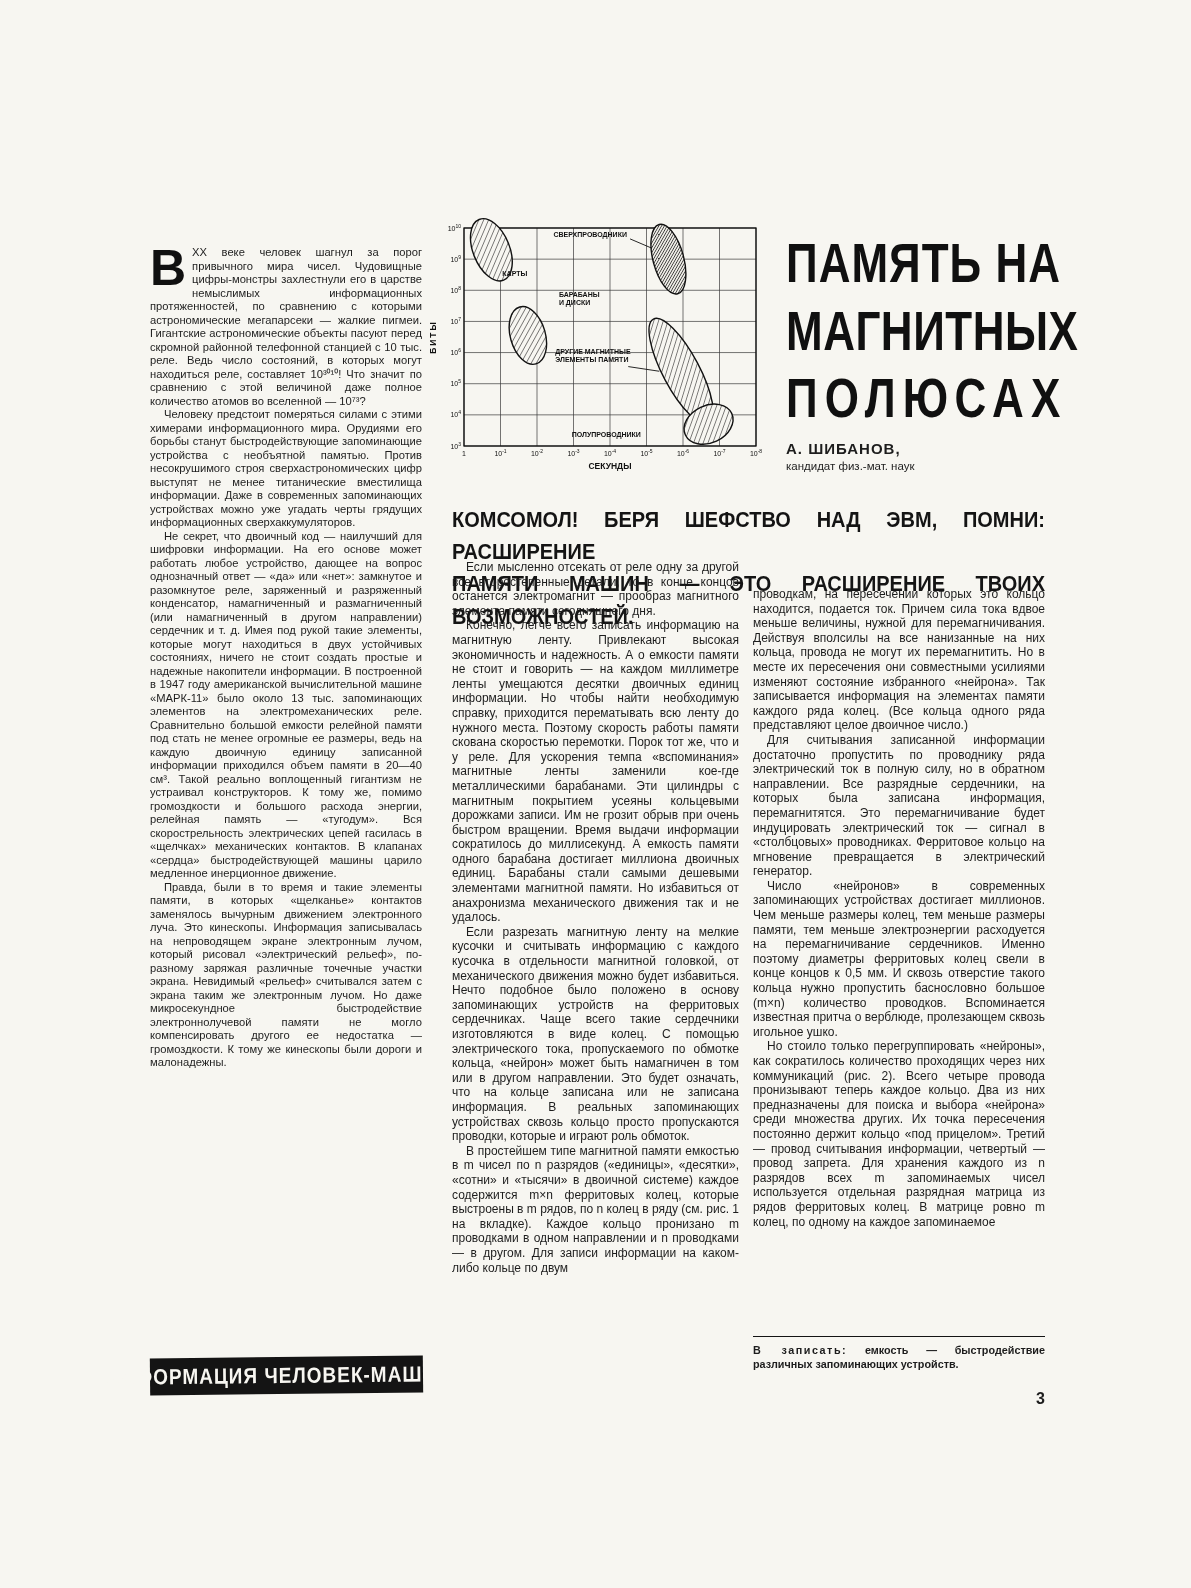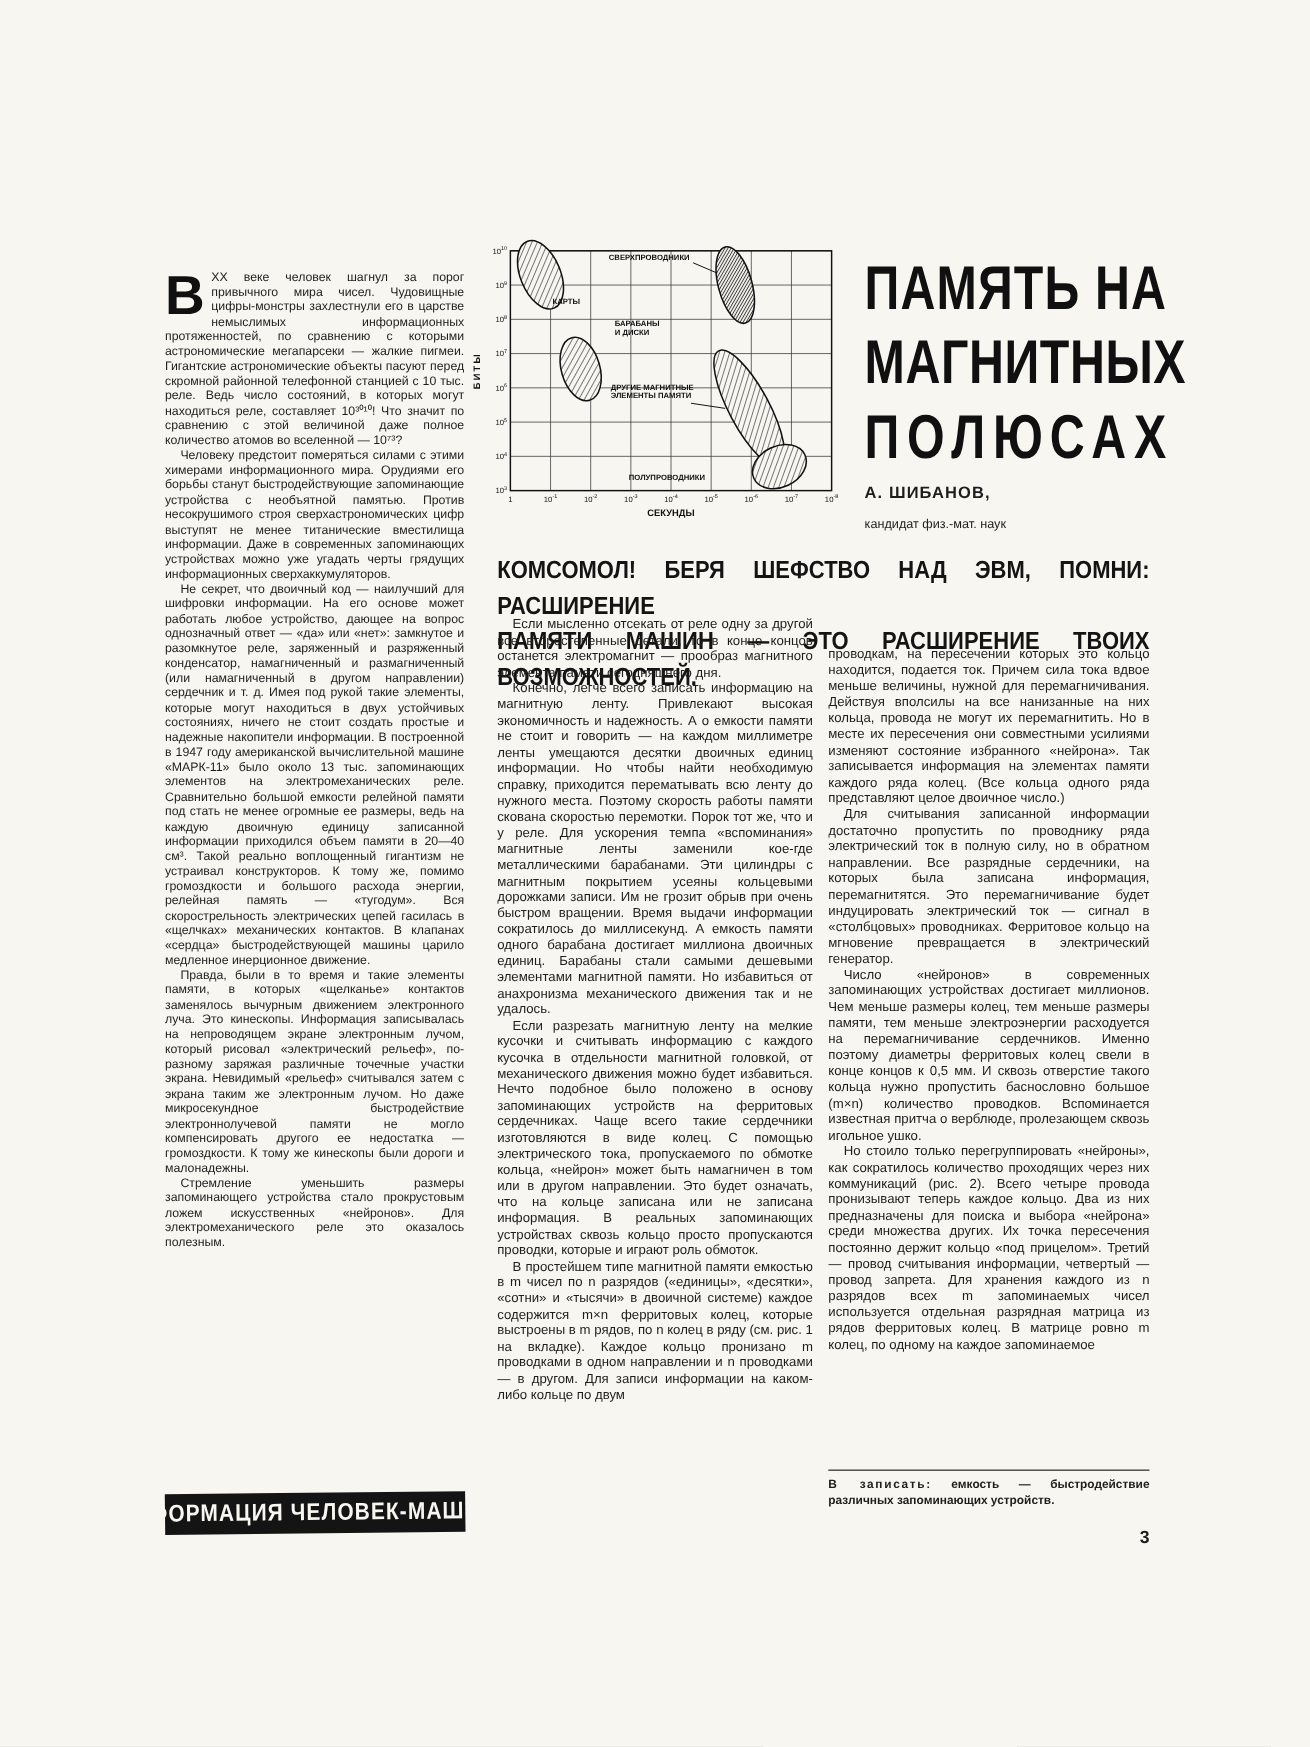--- a/index.html
+++ b/index.html
@@ -8,21 +8,21 @@
   
   .chart-wrap{position:absolute;left:428px;top:216px;width:342px;height:272px;}
   
   .masthead{position:absolute;left:786px;top:228px;width:260px;transform:scaleY(1.28);transform-origin:left top;}
   .title-line{font-weight:bold;font-size:44px;line-height:53px;white-space:nowrap;color:#101010;}
   .t1{letter-spacing:1px;}
   .t2{letter-spacing:.5px;}
   .t3{letter-spacing:7px;}
   .byline{position:absolute;left:786px;top:440px;width:260px;text-align:left;}
   .author{font-weight:bold;font-size:15px;letter-spacing:1px;}
-  .degree{font-size:11.5px;margin-top:14px;}
+  .degree{font-size:11.5px;margin-top:3px;}
   
   .slogan{position:absolute;left:452px;top:503px;width:593px;transform:scaleY(1.12);transform-origin:left top;}
   .slogan-line{font-weight:bold;font-size:20px;line-height:29px;text-align:justify;text-align-last:justify;color:#141414;}
   
   .col{position:absolute;text-align:justify;overflow:hidden;}
   #col1{left:150px;top:246px;width:272px;height:1104px;font-size:11.2px;line-height:13.5px;}
   #col2{left:452px;top:560px;width:287px;height:806px;font-size:12px;line-height:14.6px;}
   #col3{left:753px;top:587px;width:292px;height:752px;font-size:12px;line-height:14.6px;}
   .para{margin:0;text-indent:14px;}
   .para.first{text-indent:0;}
@@ -123,21 +123,20 @@
     <div class="slogan-line">КОМСОМОЛ! БЕРЯ ШЕФСТВО НАД ЭВМ, ПОМНИ: РАСШИРЕНИЕ</div>
     <div class="slogan-line">ПАМЯТИ МАШИН — ЭТО РАСШИРЕНИЕ ТВОИХ ВОЗМОЖНОСТЕЙ.</div>
   </div>
 
   <div class="col" id="col1">
     <p class="para first"><span class="dropcap">В</span><span>XX веке человек шагнул за порог привычного мира чисел. Чудовищные цифры-монстры захлестнули его в царстве немыслимых информационных протяженностей, по сравнению с которыми астрономические мегапарсеки — жалкие пигмеи. Гигантские астрономические объекты пасуют перед скромной районной телефонной станцией с 10 тыс. реле. Ведь число состояний, в которых могут находиться реле, составляет 10³⁰¹⁰! Что значит по сравнению с этой величиной даже полное количество атомов во вселенной — 10⁷³?</span></p>
     <div>
         <p class="para">Человеку предстоит померяться силами с этими химерами информационного мира. Орудиями его борьбы станут быстродействующие запоминающие устройства с необъятной памятью. Против несокрушимого строя сверхастрономических цифр выступят не менее титанические вместилища информации. Даже в современных запоминающих устройствах можно уже угадать черты грядущих информационных сверхаккумуляторов.</p>
         <p class="para">Не секрет, что двоичный код — наилучший для шифровки информации. На его основе может работать любое устройство, дающее на вопрос однозначный ответ — «да» или «нет»: замкнутое и разомкнутое реле, заряженный и разряженный конденсатор, намагниченный и размагниченный (или намагниченный в другом направлении) сердечник и т. д. Имея под рукой такие элементы, которые могут находиться в двух устойчивых состояниях, ничего не стоит создать простые и надежные накопители информации. В построенной в 1947 году американской вычислительной машине «МАРК-11» было около 13 тыс. запоминающих элементов на электромеханических реле. Сравнительно большой емкости релейной памяти под стать не менее огромные ее размеры, ведь на каждую двоичную единицу записанной информации приходился объем памяти в 20—40 см³. Такой реально воплощенный гигантизм не устраивал конструкторов. К тому же, помимо громоздкости и большого расхода энергии, релейная память — «тугодум». Вся скорострельность электрических цепей гасилась в «щелчках» механических контактов. В клапанах «сердца» быстродействующей машины царило медленное инерционное движение.</p>
         <p class="para">Правда, были в то время и такие элементы памяти, в которых «щелканье» контактов заменялось вычурным движением электронного луча. Это кинескопы. Информация записывалась на непроводящем экране электронным лучом, который рисовал «электрический рельеф», по-разному заряжая различные точечные участки экрана. Невидимый «рельеф» считывался затем с экрана таким же электронным лучом. Но даже микросекундное быстродействие электроннолучевой памяти не могло компенсировать другого ее недостатка — громоздкости. К тому же кинескопы были дороги и малонадежны.</p>
-        <p class="para">Стремление уменьшить размеры запоминающего устройства стало прокрустовым ложем искусственных «нейронов». Для электромеханического реле это оказалось полезным.</p>
       </div>
   </div>
 
   <div class="col" id="col2">
       <p class="para">Если мысленно отсекать от реле одну за другой все второстепенные детали, то в конце концов останется электромагнит — прообраз магнитного элемента памяти сегодняшнего дня.</p>
       <p class="para">Конечно, легче всего записать информацию на магнитную ленту. Привлекают высокая экономичность и надежность. А о емкости памяти не стоит и говорить — на каждом миллиметре ленты умещаются десятки двоичных единиц информации. Но чтобы найти необходимую справку, приходится перематывать всю ленту до нужного места. Поэтому скорость работы памяти скована скоростью перемотки. Порок тот же, что и у реле. Для ускорения темпа «вспоминания» магнитные ленты заменили кое-где металлическими барабанами. Эти цилиндры с магнитным покрытием усеяны кольцевыми дорожками записи. Им не грозит обрыв при очень быстром вращении. Время выдачи информации сократилось до миллисекунд. А емкость памяти одного барабана достигает миллиона двоичных единиц. Барабаны стали самыми дешевыми элементами магнитной памяти. Но избавиться от анахронизма механического движения так и не удалось.</p>
       <p class="para">Если разрезать магнитную ленту на мелкие кусочки и считывать информацию с каждого кусочка в отдельности магнитной головкой, от механического движения можно будет избавиться. Нечто подобное было положено в основу запоминающих устройств на ферритовых сердечниках. Чаще всего такие сердечники изготовляются в виде колец. С помощью электрического тока, пропускаемого по обмотке кольца, «нейрон» может быть намагничен в том или в другом направлении. Это будет означать, что на кольце записана или не записана информация. В реальных запоминающих устройствах сквозь кольцо просто пропускаются проводки, которые и играют роль обмоток.</p>
       <p class="para">В простейшем типе магнитной памяти емкостью в m чисел по n разрядов («единицы», «десятки», «сотни» и «тысячи» в двоичной системе) каждое содержится m×n ферритовых колец, которые выстроены в m рядов, по n колец в ряду (см. рис. 1 на вкладке). Каждое кольцо пронизано m проводками в одном направлении и n проводками — в другом. Для записи информации на каком-либо кольце по двум</p>
     </div>
 

